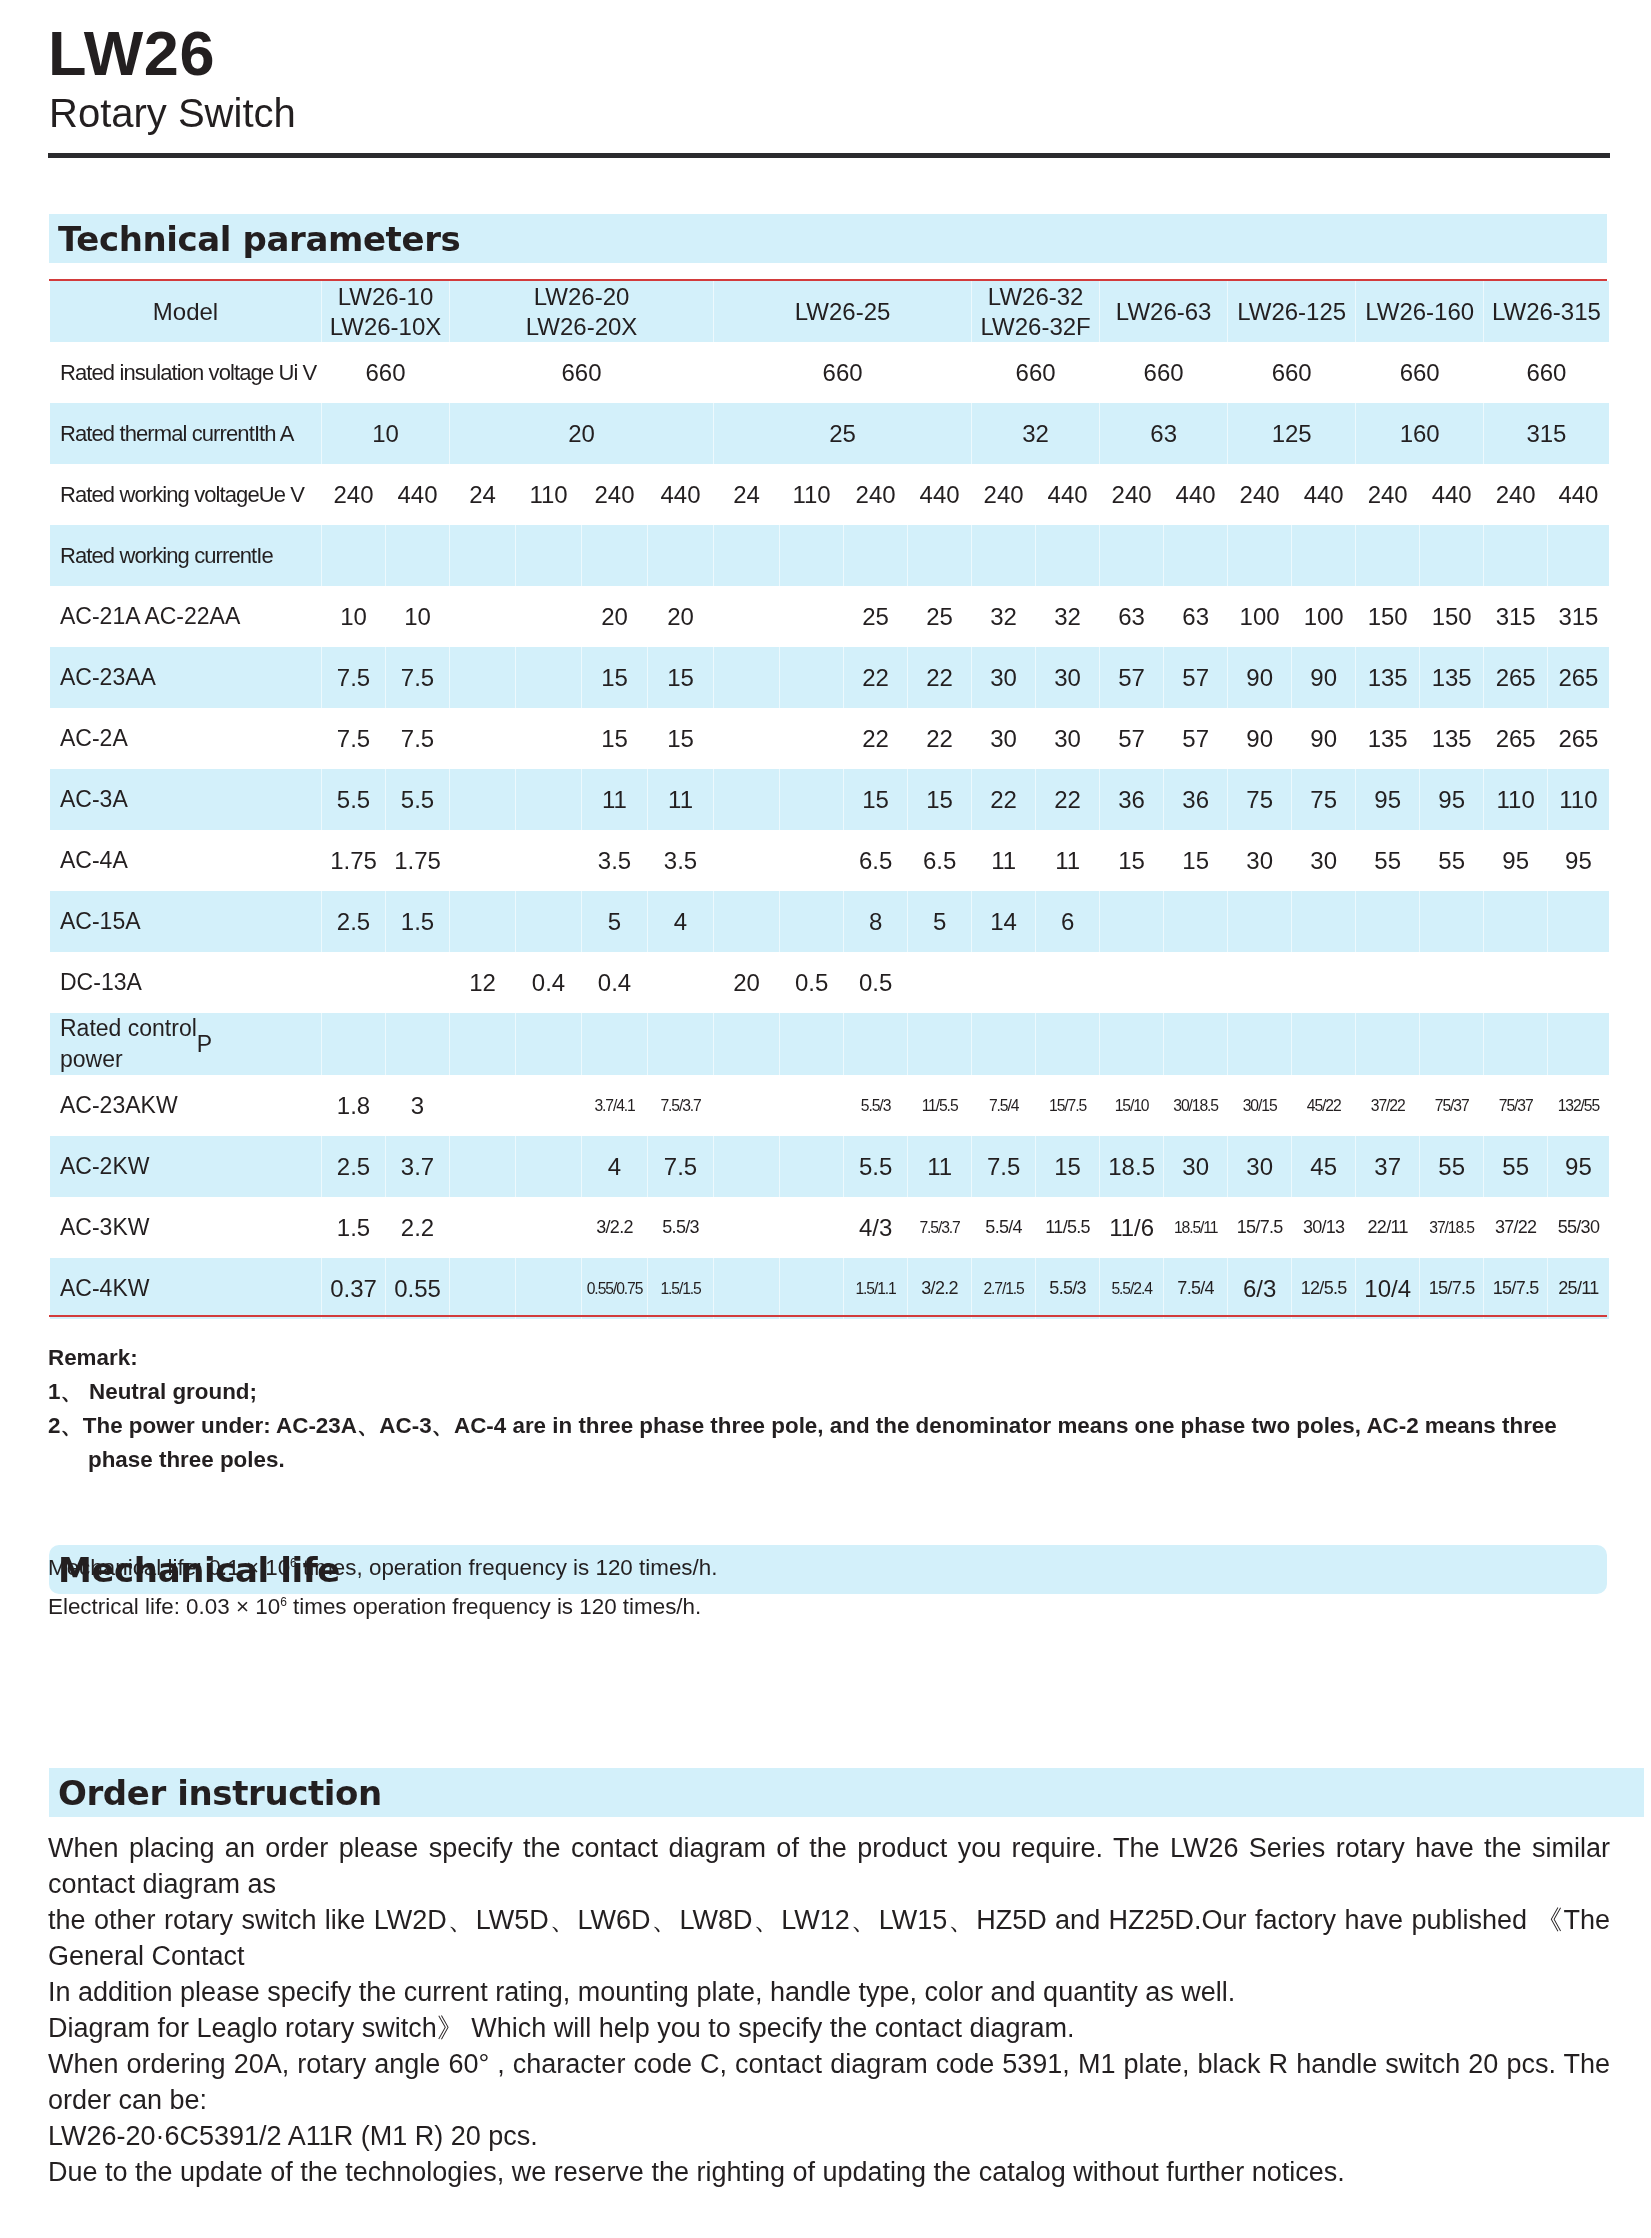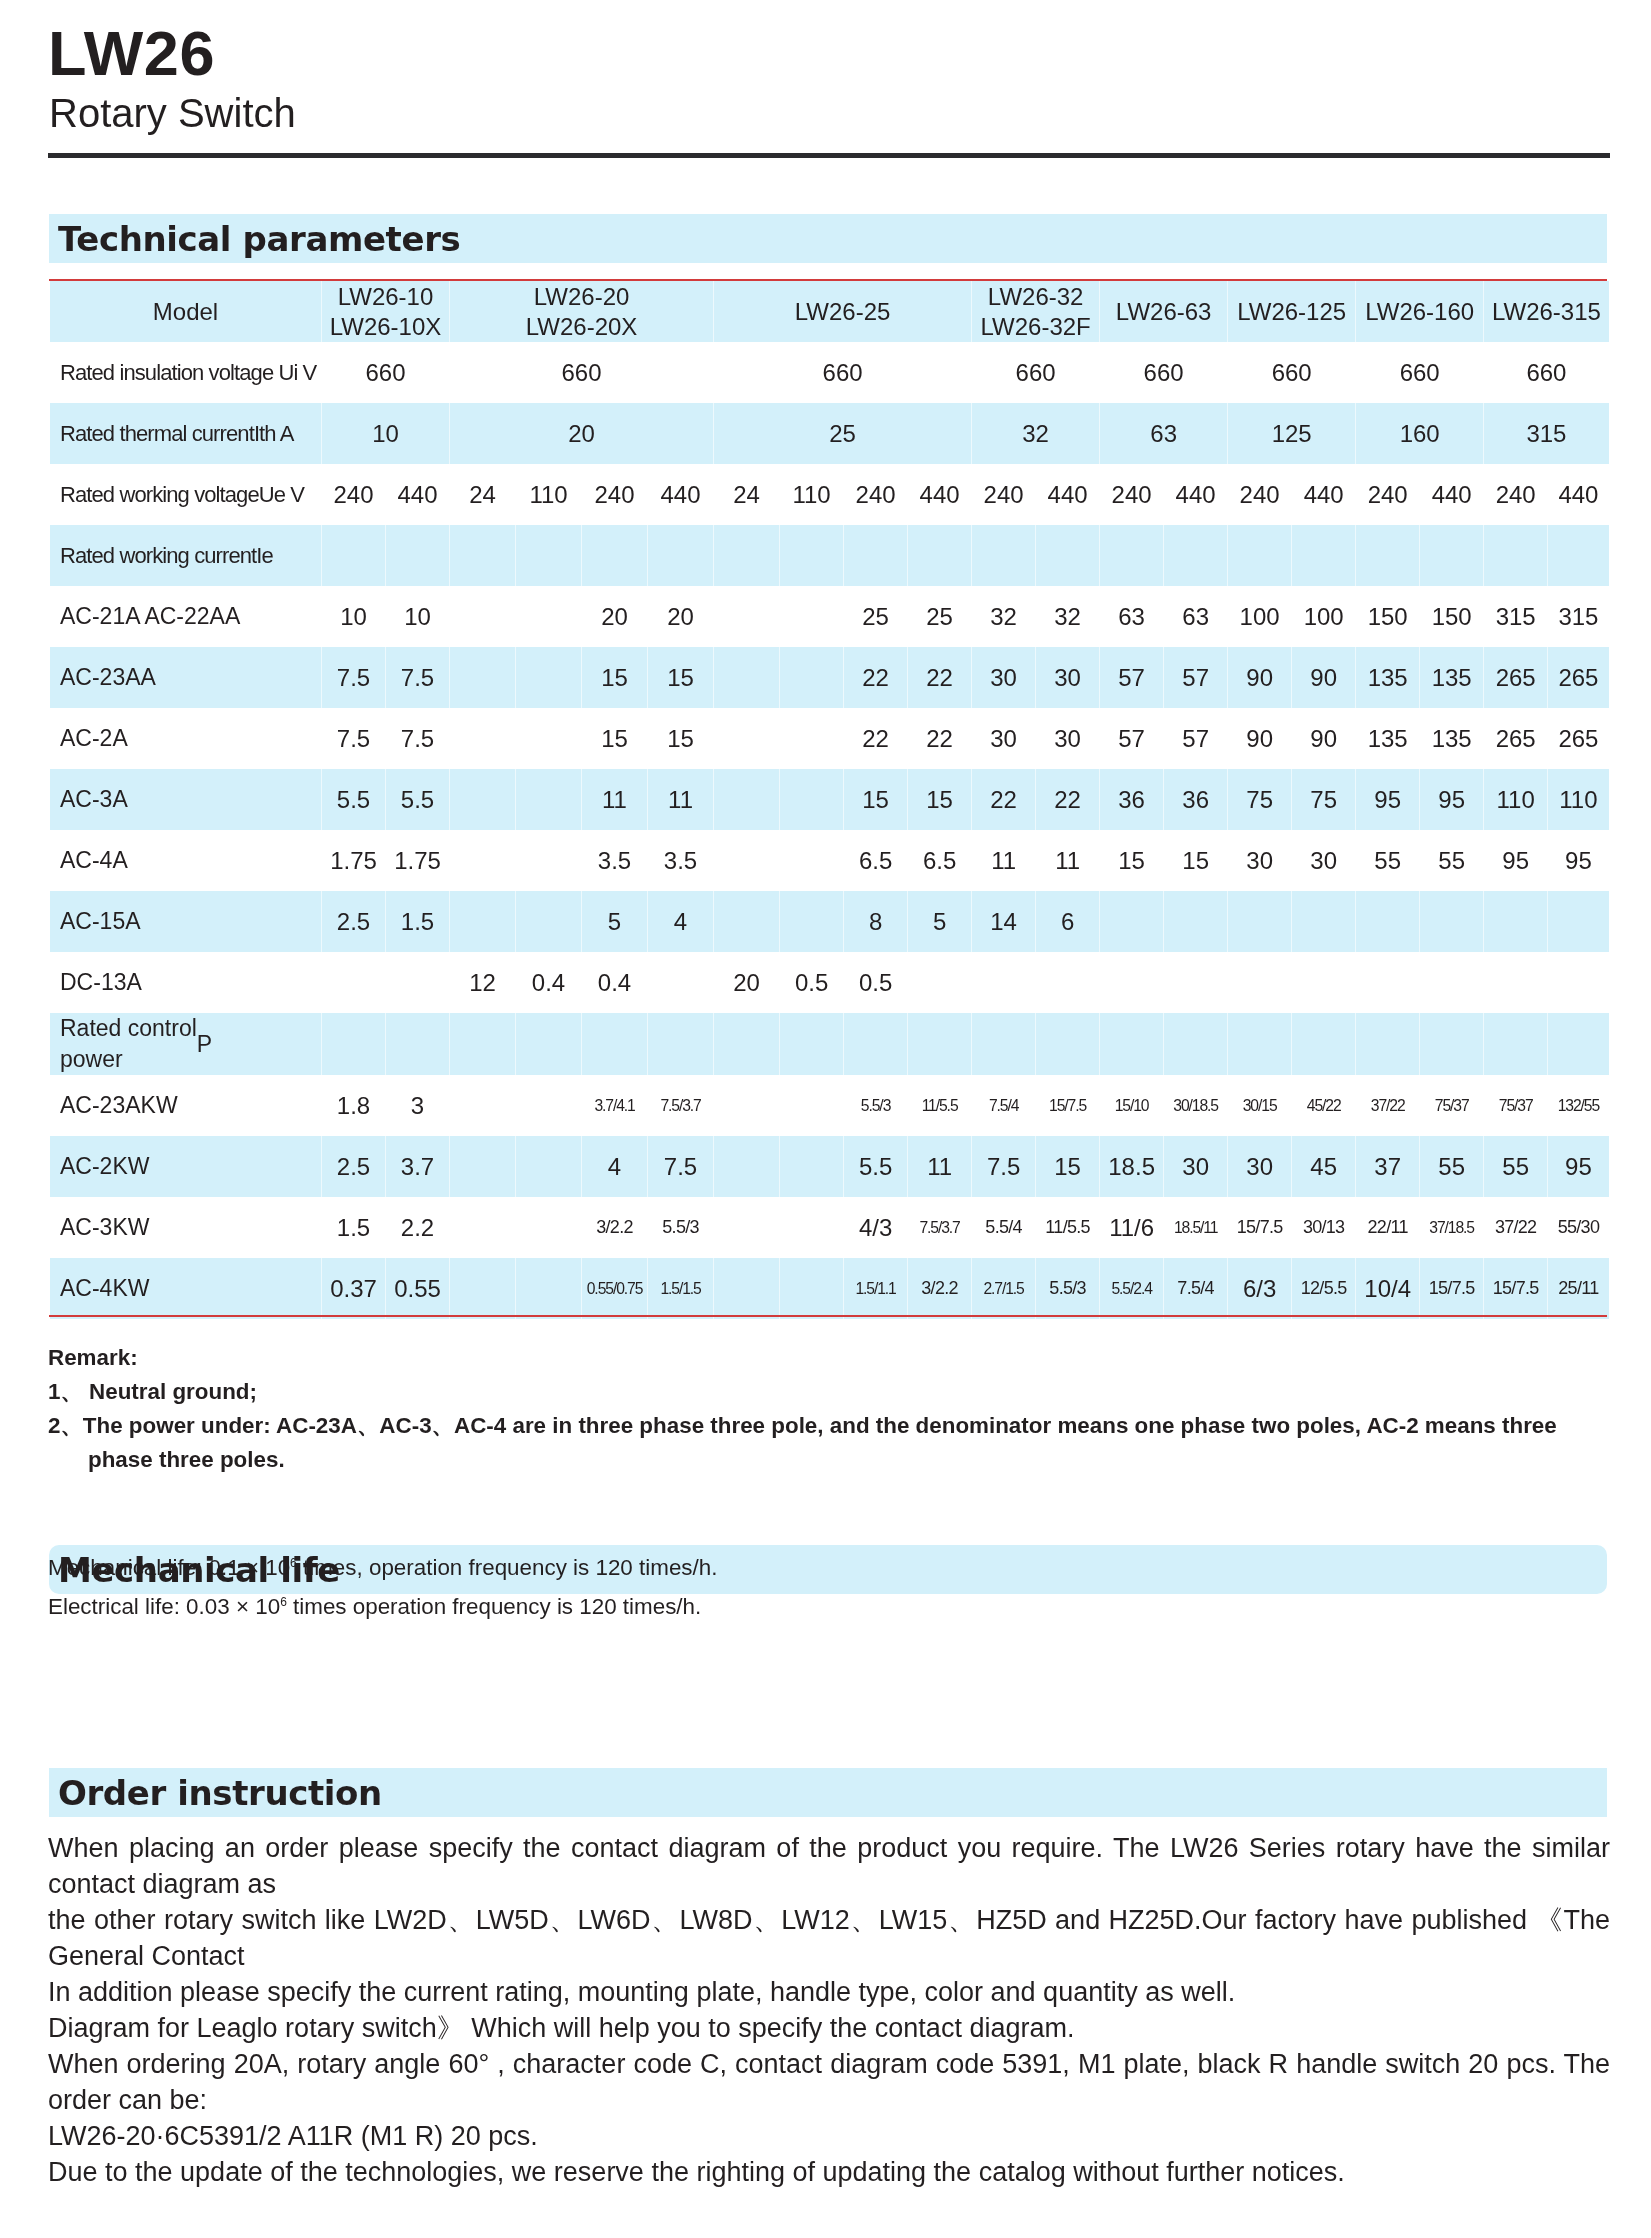--- a/index.html
+++ b/index.html
@@ -518,21 +518,21 @@
 </div>
 
 <div class="section-bar" style="top:1545px;border-radius:10px;">
   <span>Mechanical life</span>
 </div>
 <div class="remark" style="top:1546px;">
   <div><span>Mechanical life:  0.1 × 10</span><sup>6</sup><span> times, operation frequency is 120 times/h.</span></div>
   <div><span>Electrical life:  0.03 × 10</span><sup>6</sup><span> times operation frequency is 120 times/h.</span></div>
 </div>
 
-<div class="section-bar" style="top:1768px;">
+<div class="section-bar" style="top:1768px;padding-left:37px;">
   <span>Order instruction</span>
 </div>
 <div class="para" style="top:1830px;">
   <div>When  placing  an order please specify the contact diagram of the product you  require. The LW26 Series rotary have the similar contact diagram as</div>
   <div>the other rotary switch like LW2D、LW5D、LW6D、LW8D、LW12、LW15、HZ5D and HZ25D.Our factory have published 《The General Contact</div>
   <div>In addition please specify the current rating, mounting plate, handle type, color and quantity as well.</div>
   <div>Diagram for Leaglo rotary switch》 Which will help you to specify the contact diagram.</div>
   <div>When ordering 20A, rotary angle 60°  , character code C, contact diagram code 5391, M1 plate, black R handle switch 20 pcs. The order can be:</div>
   <div>LW26-20·6C5391/2  A11R   (M1 R)   20 pcs.</div>
   <div>Due to the update of the technologies, we reserve the righting of updating the catalog  without further notices.</div>

